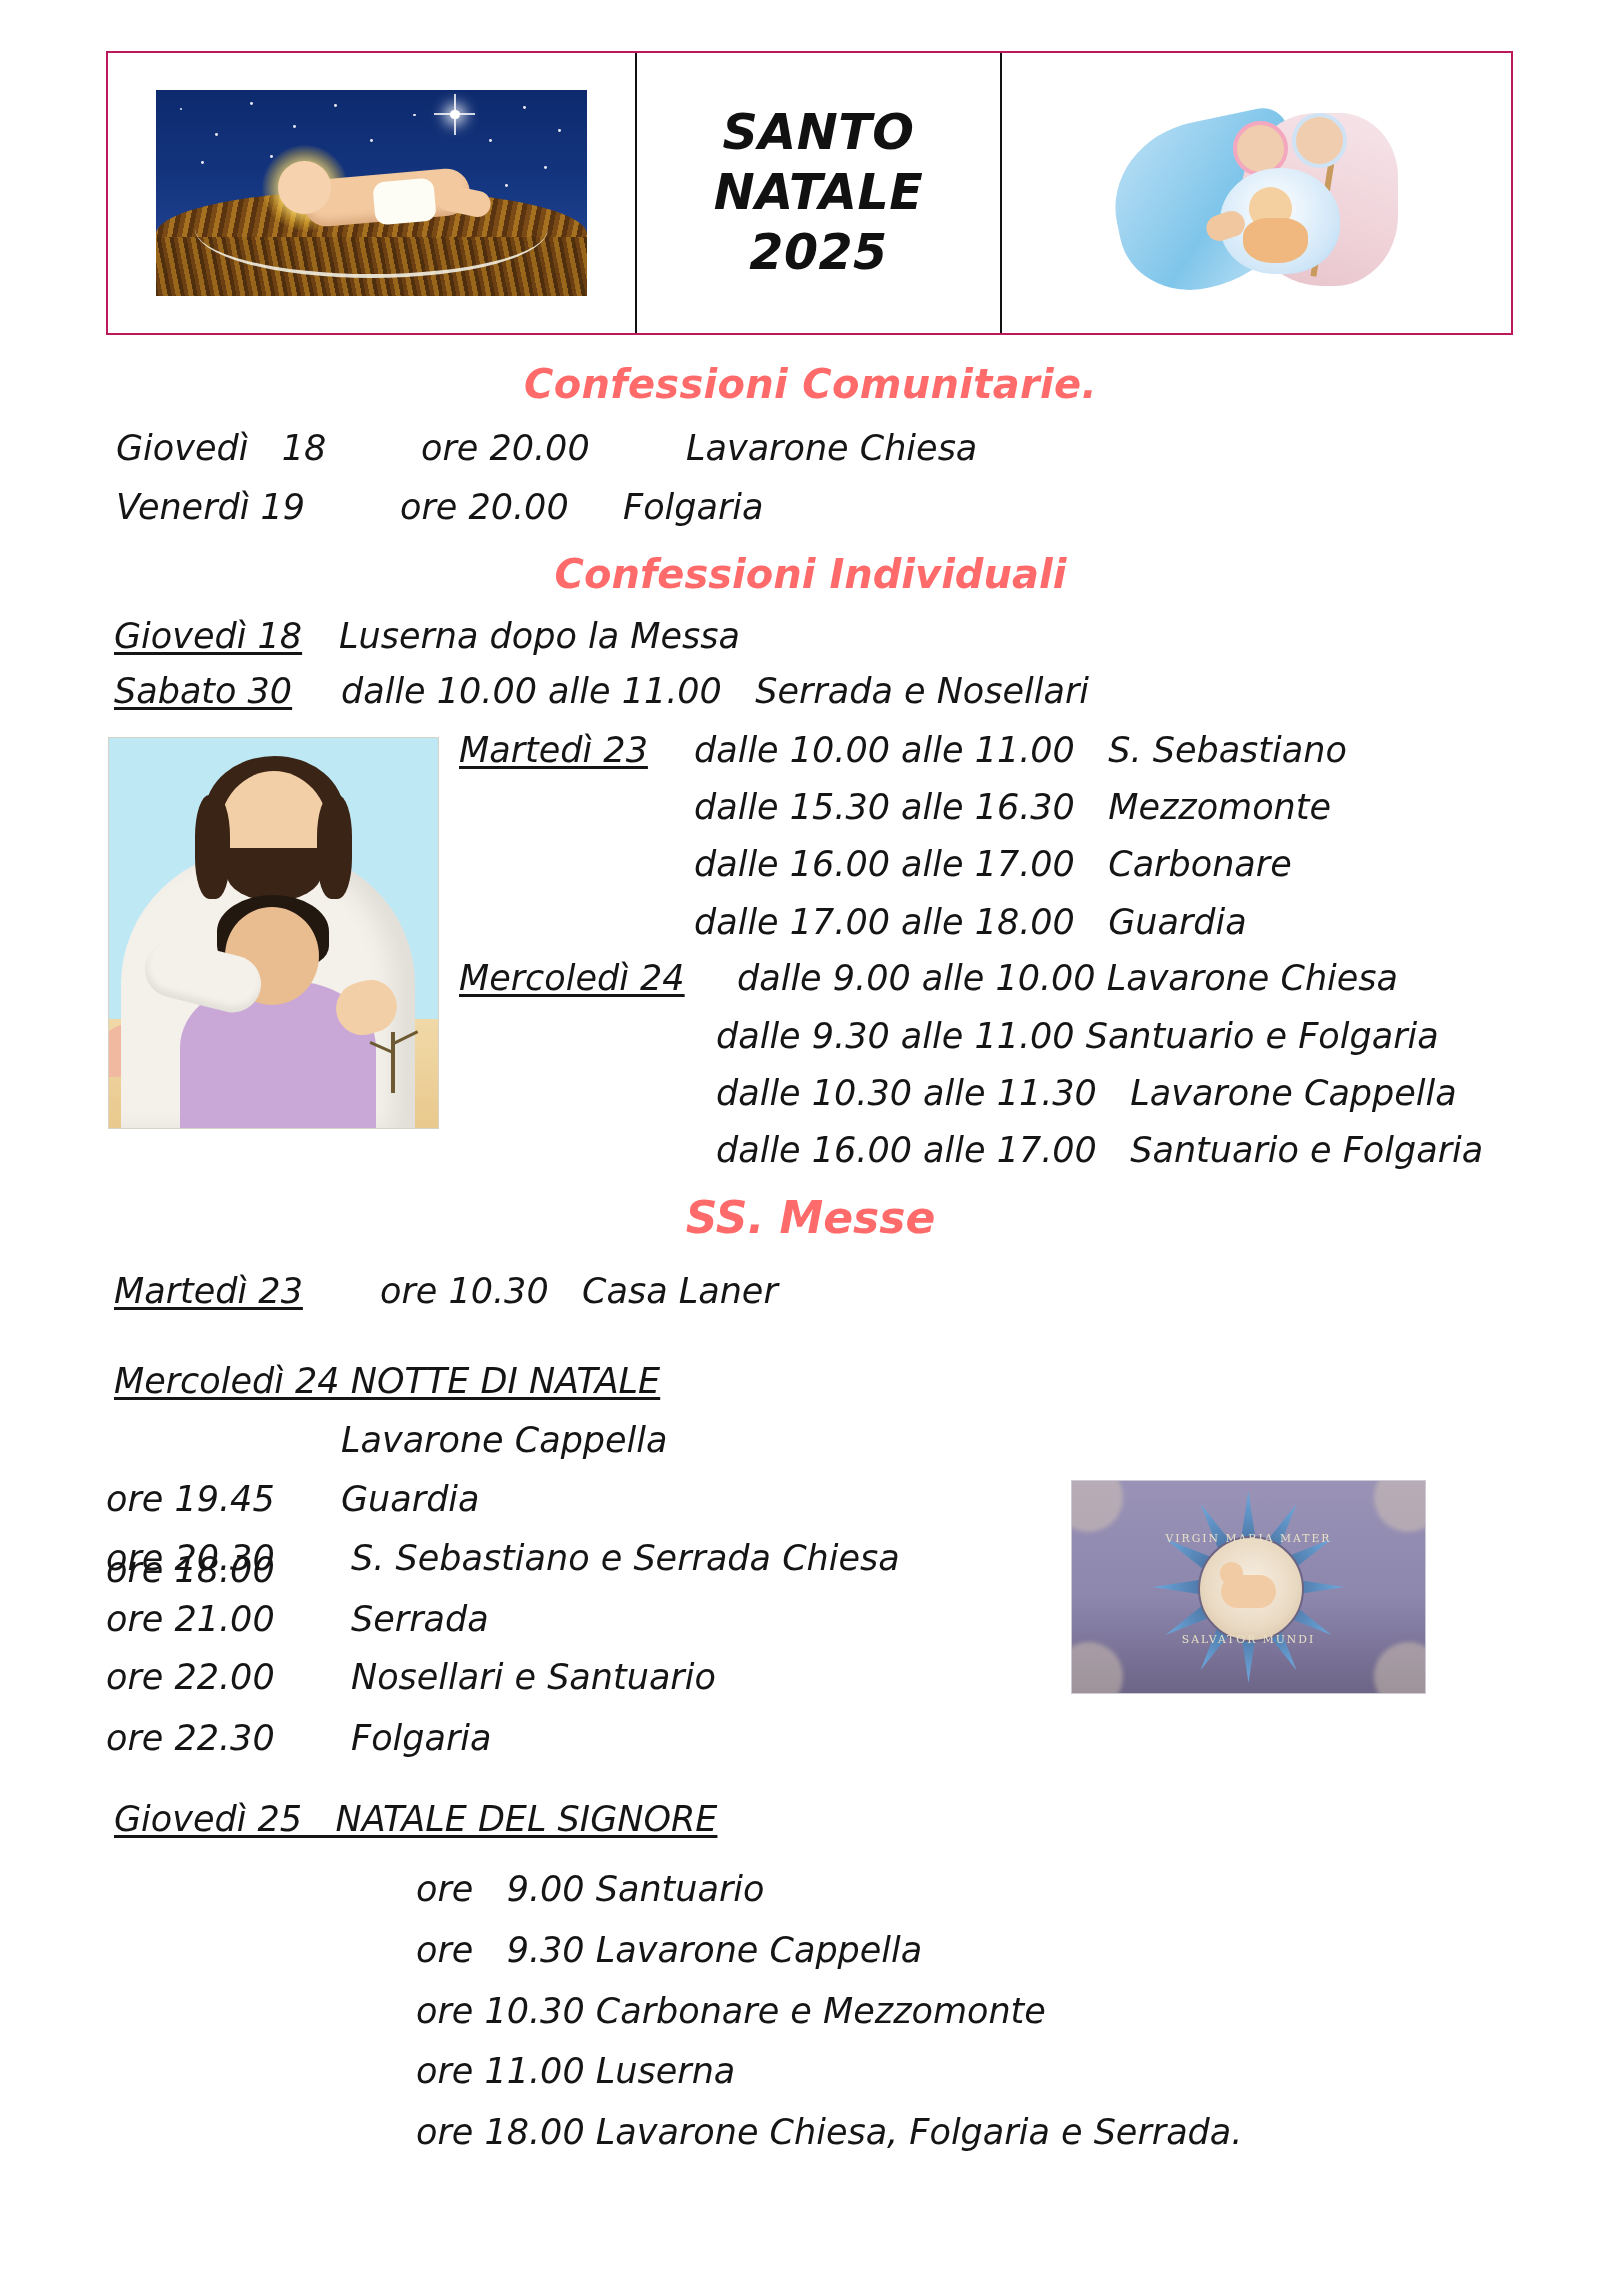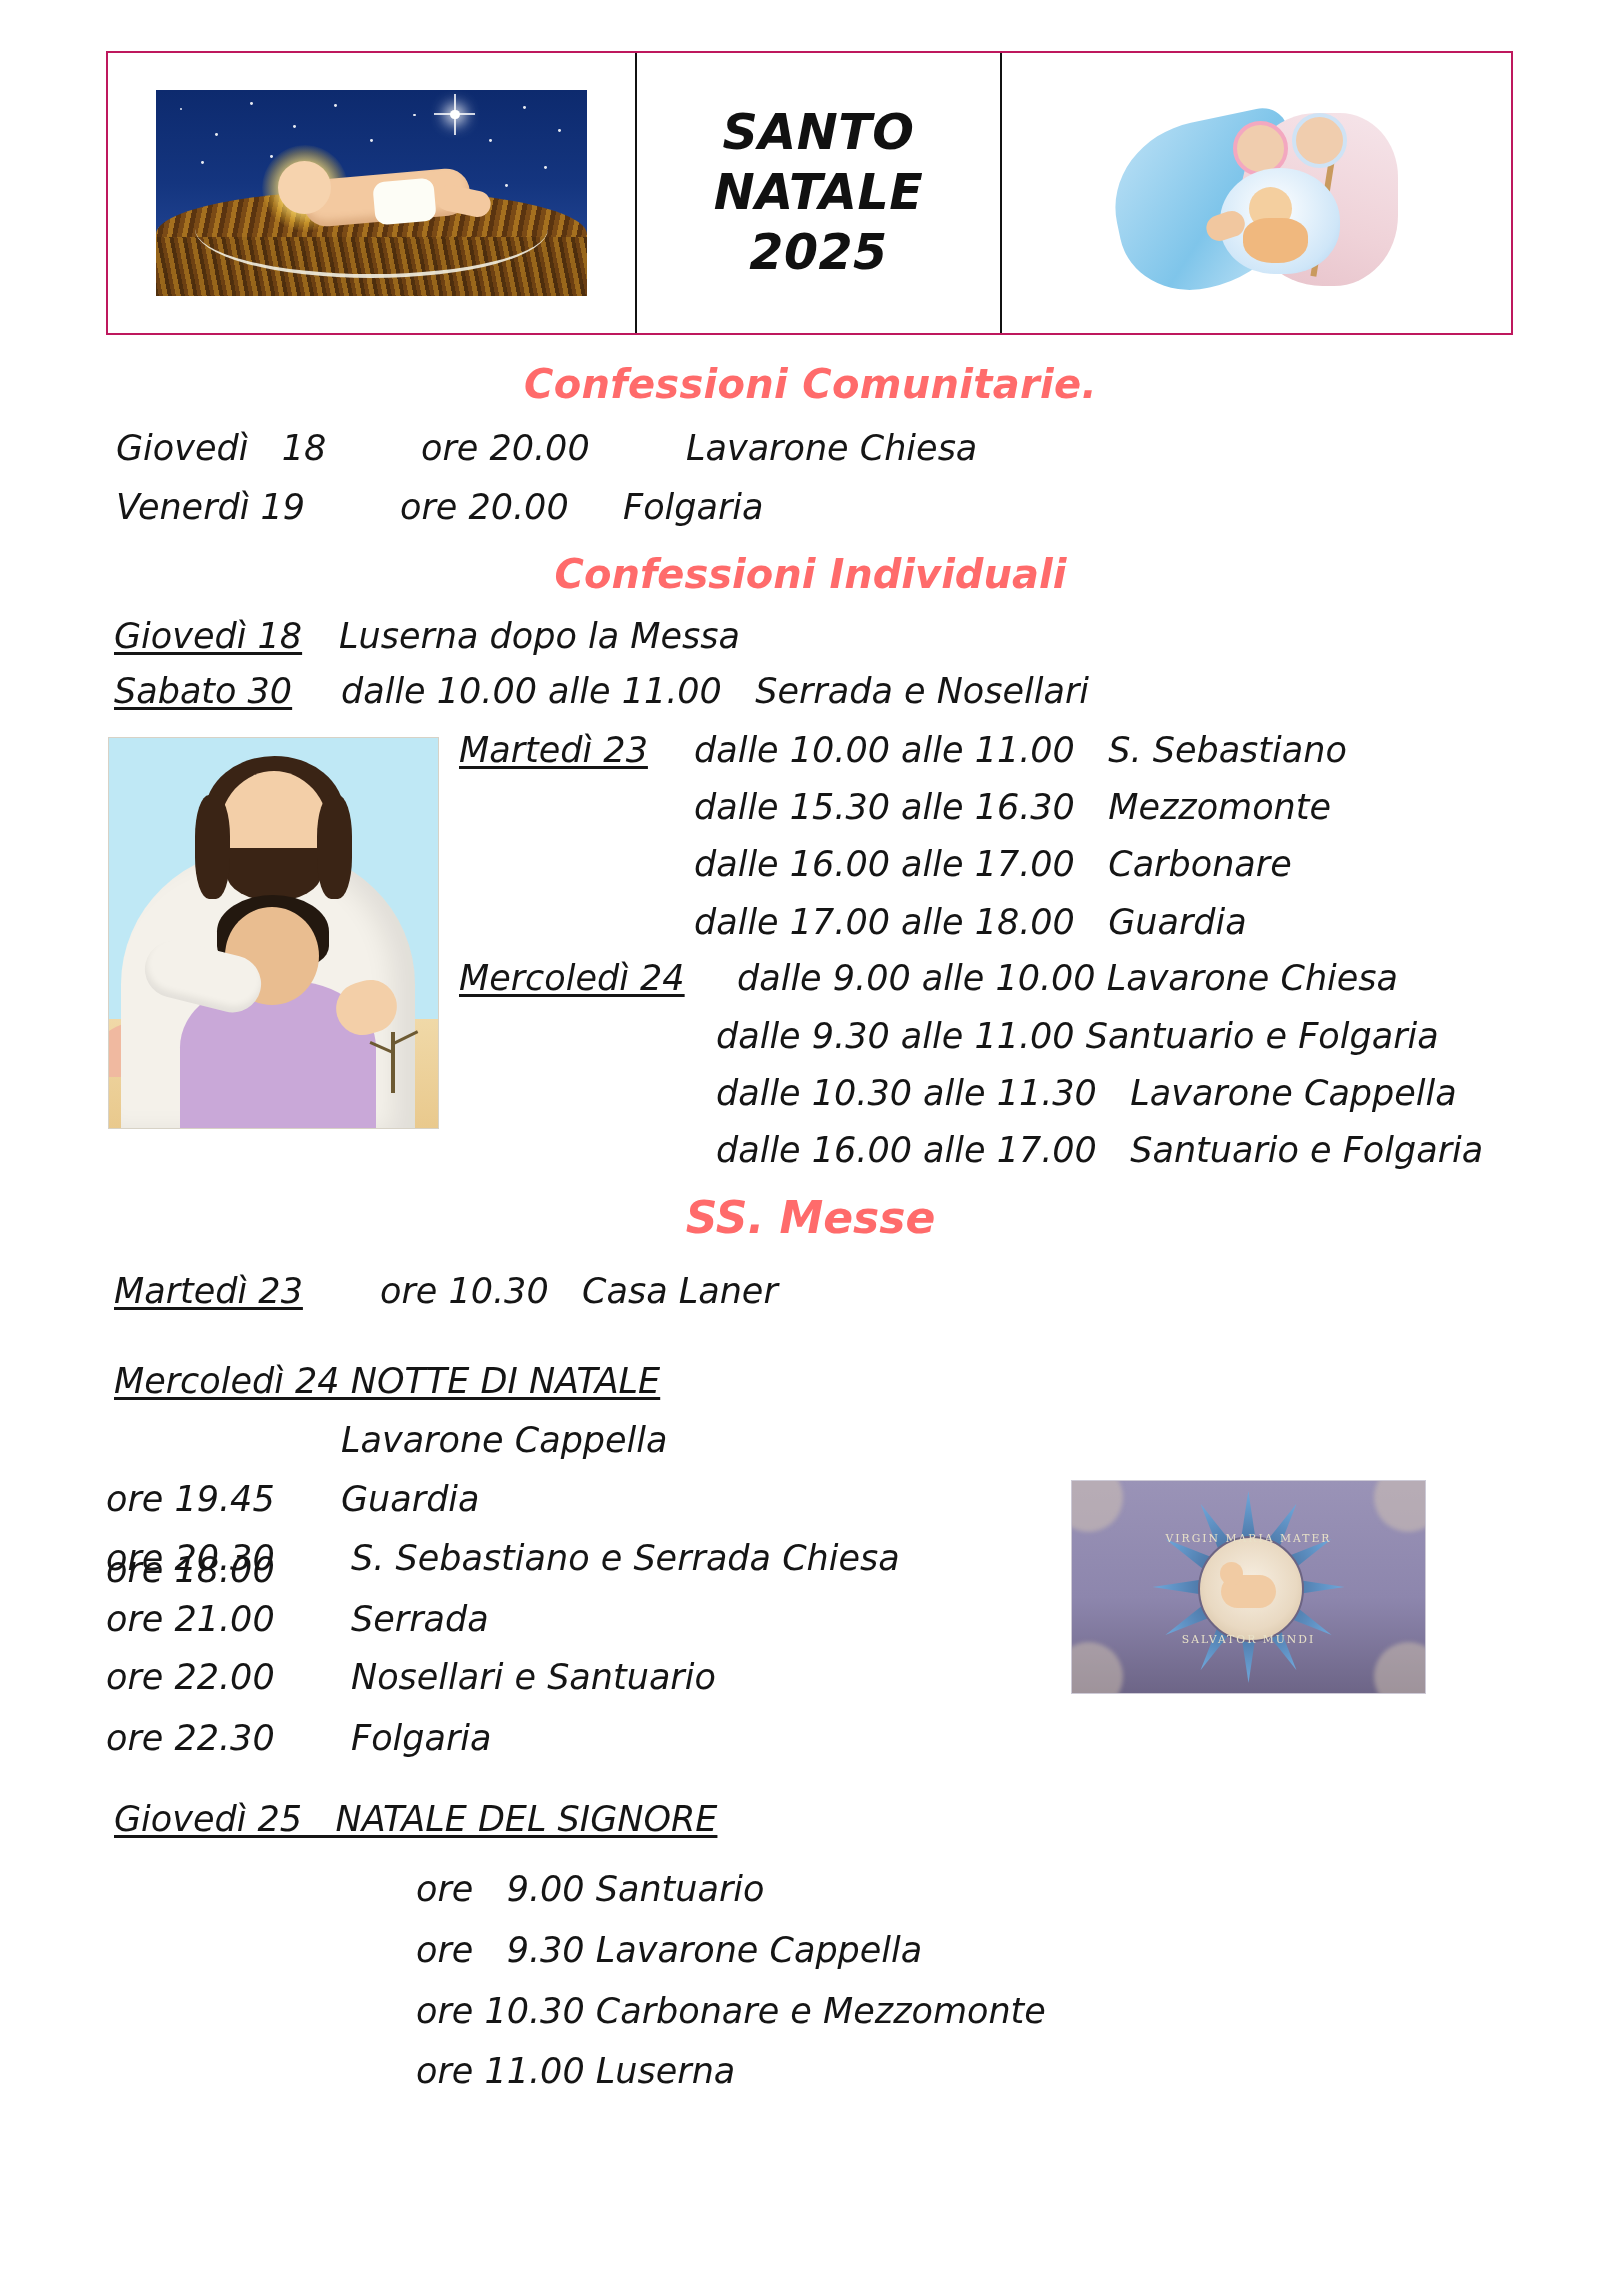--- a/index.html
+++ b/index.html
@@ -575,20 +575,21 @@
 
   <div class="line" style="left:106px; top:1721px;">ore 22.30</div>
   <div class="line" style="left:351px; top:1721px;">Folgaria</div>
 
   <div class="line u" style="left:114px; top:1802px;">Giovedì 25   NATALE DEL SIGNORE</div>
 
   <div class="line" style="left:416px; top:1872px;">ore   9.00 Santuario</div>
   <div class="line" style="left:416px; top:1933px;">ore   9.30 Lavarone Cappella</div>
   <div class="line" style="left:416px; top:1994px;">ore 10.30 Carbonare e Mezzomonte</div>
   <div class="line" style="left:416px; top:2054px;">ore 11.00 Luserna</div>
+  <div class="line" style="left:416px; top:2115px;">ore 18.00 Lavarone Chiesa, Folgaria e Serrada.</div>
 
   <div class="rosone">
     <div class="ros-corner" style="left:-17.6px; top:-17.6px;"></div>
     <div class="ros-corner" style="right:-17.6px; top:-17.6px;"></div>
     <div class="ros-corner" style="left:-17.6px; bottom:-17.6px;"></div>
     <div class="ros-corner" style="right:-17.6px; bottom:-17.6px;"></div>
     <div class="ros-star">
       <div class="ros-ray" style="transform:rotate(0deg);"></div>
       <div class="ros-ray" style="transform:rotate(30deg);"></div>
       <div class="ros-ray" style="transform:rotate(60deg);"></div>

